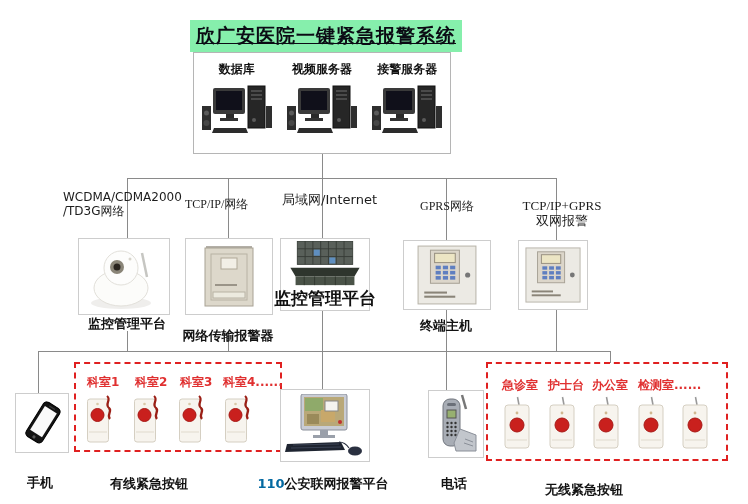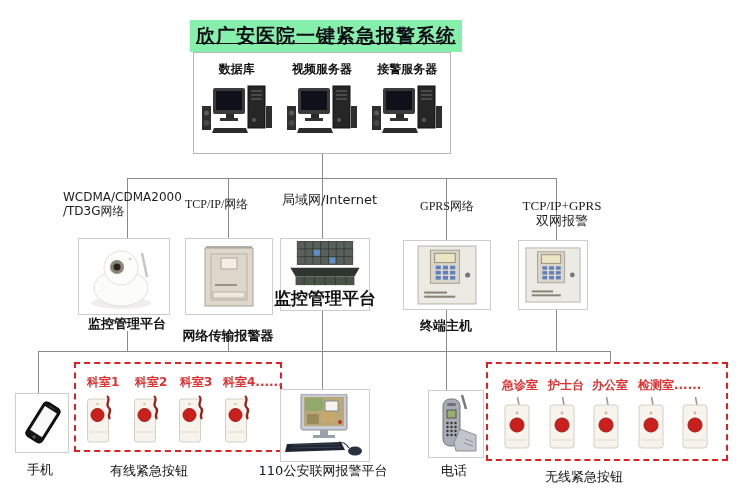--- a/index.html
+++ b/index.html
@@ -13,22 +13,22 @@
   .panel{background:#fff;border:1px solid #b5b5b5;}
   .devbox{background:#fff;border:1px solid #cdcdcd;display:flex;align-items:center;justify-content:center;}
   .devlabel{position:absolute;font-size:13px;font-weight:bold;text-align:center;color:#121212;}
   .netlabel{position:absolute;font-size:12px;color:#1c1c1c;line-height:14px;}
   .serif{font-family:"Liberation Serif","DejaVu Serif",serif;}
   .srv-row{display:flex;height:100%;}
   .srv-cell{flex:1;display:flex;flex-direction:column;align-items:center;padding-top:8px;}
   .srv-name{font-size:12px;font-weight:bold;margin-bottom:4px;white-space:nowrap;}
   .dashedbox{position:absolute;border:2px dashed #e02020;}
   .redlabel{position:absolute;font-size:12px;font-weight:bold;color:#e03030;white-space:nowrap;}
-  .caption{position:absolute;font-size:13px;font-weight:normal;color:#121212;white-space:nowrap;}
-  .blue{color:#0f172a;}
+  .caption{position:absolute;font-size:13px;font-weight:bold;color:#121212;white-space:nowrap;margin-top:13px;}
+  .blue{color:#0369a1;}
 </style>
 </head>
 <body>
 
 <div class="vline" style="left:322px;top:152px;height:26px;"></div>
 <div class="hline" style="left:127px;top:178px;width:430px;"></div>
 <div class="vline" style="left:127px;top:178px;height:60px;"></div>
 <div class="vline" style="left:228px;top:178px;height:60px;"></div>
 <div class="vline" style="left:322px;top:178px;height:60px;"></div>
 <div class="vline" style="left:446px;top:178px;height:62px;"></div>

